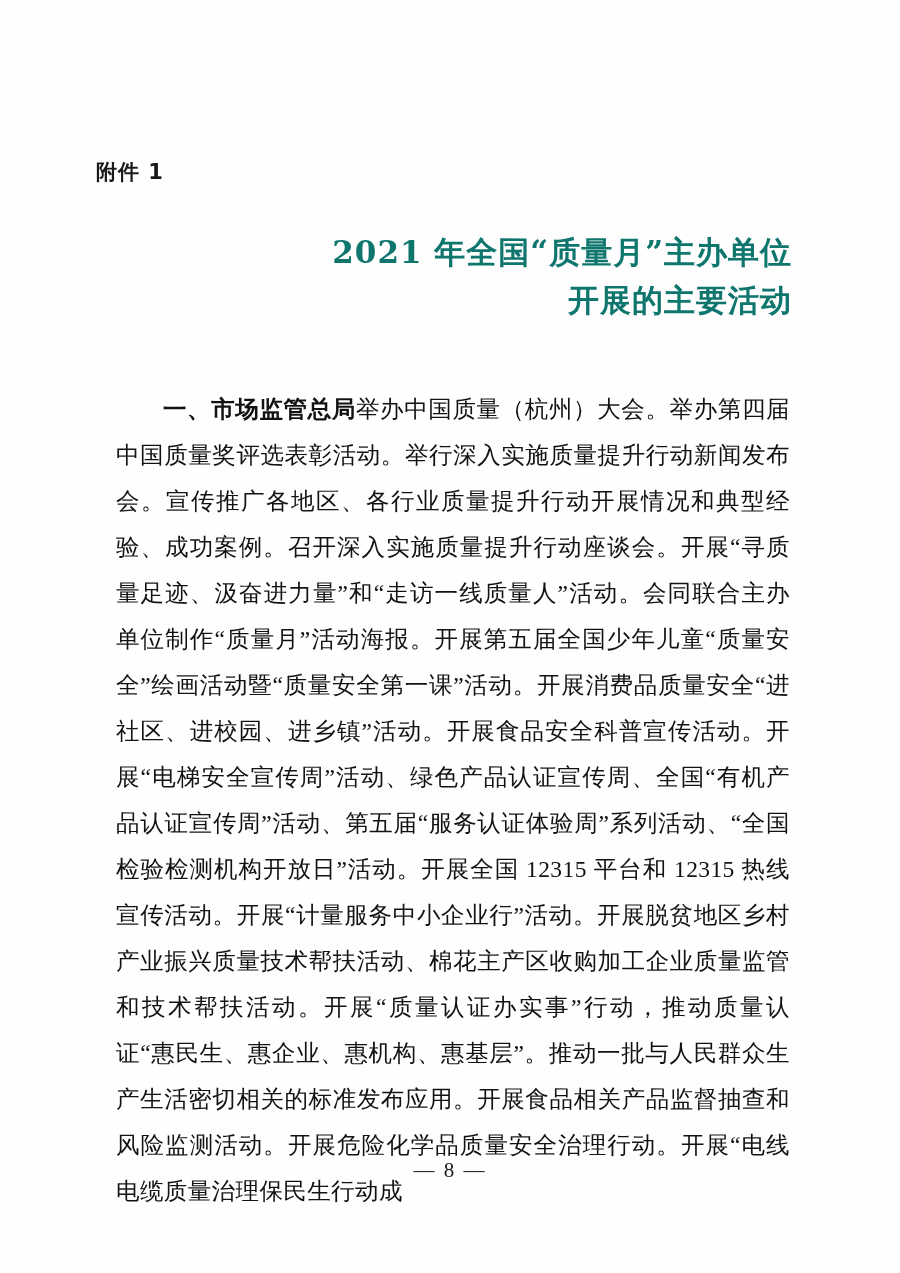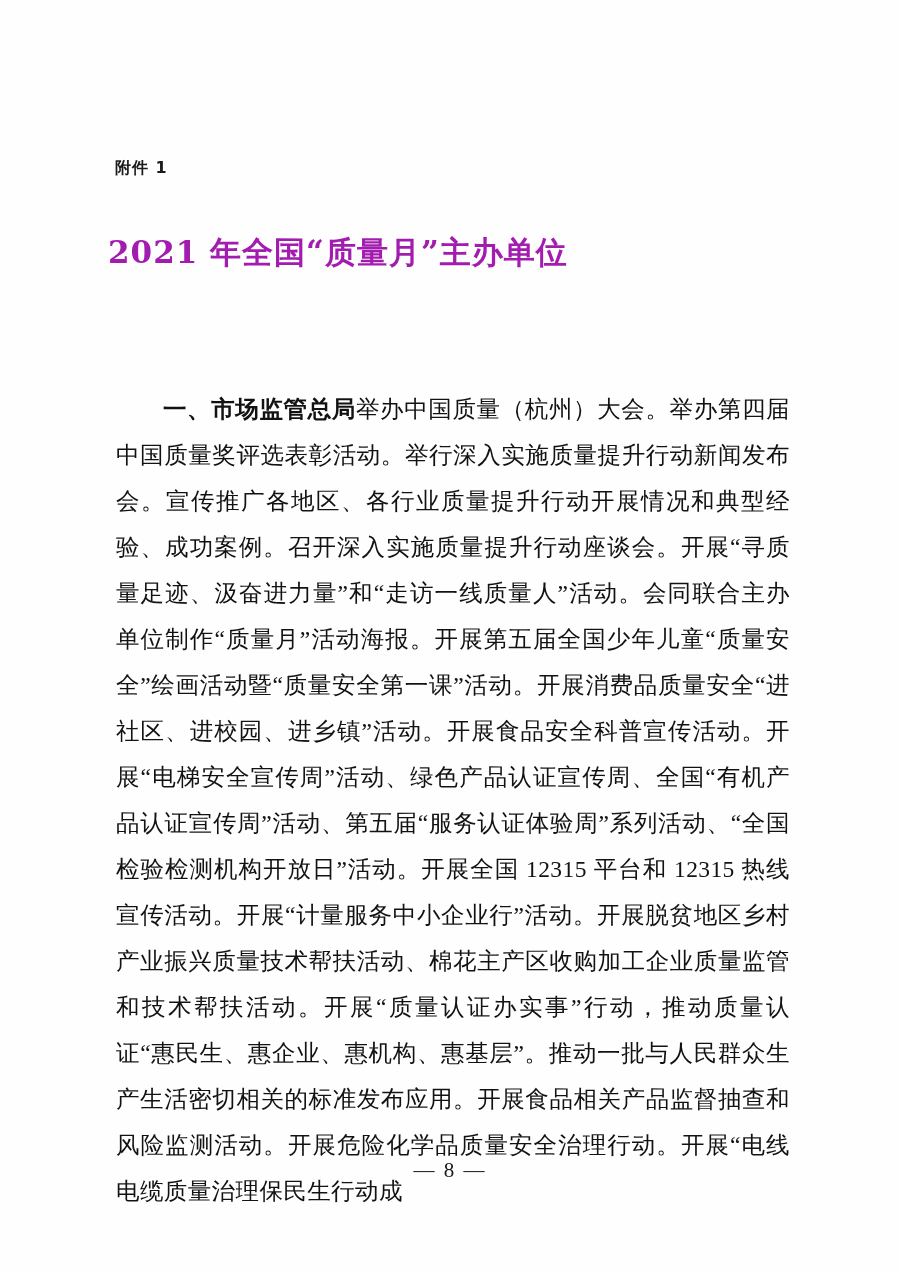--- a/index.html
+++ b/index.html
@@ -17,40 +17,40 @@
   .page {
     position: relative;
     width: 900px;
     height: 1273px;
     box-sizing: border-box;
     padding: 0;
     background: #fefefe;
   }
   .attachment-label {
     position: absolute;
-    left: 115px;
+    left: 96px;
     top: 158px;
     font-family: "DejaVu Sans", "Liberation Sans", sans-serif;
     font-weight: bold;
-    font-size: 16px;
+    font-size: 21px;
     letter-spacing: 1px;
     color: #1a1a1a;
   }
   .doc-title {
     position: absolute;
     left: 108px;
     top: 228px;
     width: 684px;
-    text-align: left;
+    text-align: right;
     font-family: "DejaVu Serif", "Liberation Serif", serif;
     font-weight: bold;
     font-size: 31px;
     line-height: 48px;
     letter-spacing: 1px;
-    color: #a21caf;
+    color: #0f766e;
   }
   .doc-title .line {
     display: block;
     white-space: nowrap;
   }
   .body-text {
     position: absolute;
     left: 108px;
     top: 378px;
     width: 690px;
@@ -90,20 +90,21 @@
 </style>
 </head>
 <body>
 
 <div class="page">
 
   <div class="attachment-label">附件 1</div>
 
   <div class="doc-title">
     <span class="line">2021 年全国“质量月”主办单位</span>
+    <span class="line">开展的主要活动</span>
   </div>
 
   <div class="body-text">
     <p><b class="lead">一、市场监管总局</b><span>举办中国质量（杭州）大会。举办第四届中国质量奖评选表彰活动。举行深入实施质量提升行动新闻发布会。宣传推广各地区、各行业质量提升行动开展情况和典型经验、成功案例。召开深入实施质量提升行动座谈会。开展“寻质量足迹、汲奋进力量”和“走访一线质量人”活动。会同联合主办单位制作“质量月”活动海报。开展第五届全国少年儿童“质量安全”绘画活动暨“质量安全第一课”活动。开展消费品质量安全“进社区、进校园、进乡镇”活动。开展食品安全科普宣传活动。开展“电梯安全宣传周”活动、绿色产品认证宣传周、全国“有机产品认证宣传周”活动、第五届“服务认证体验周”系列活动、“全国检验检测机构开放日”活动。开展全国 12315 平台和 12315 热线宣传活动。开展“计量服务中小企业行”活动。开展脱贫地区乡村产业振兴质量技术帮扶活动、棉花主产区收购加工企业质量监管和技术帮扶活动。开展“质量认证办实事”行动，推动质量认证“惠民生、惠企业、惠机构、惠基层”。推动一批与人民群众生产生活密切相关的标准发布应用。开展食品相关产品监督抽查和风险监测活动。开展危险化学品质量安全治理行动。开展“电线电缆质量治理保民生行动成</span></p>
   </div>
 
   <div class="page-rule"></div>
 
   <div class="page-number">— 8 —</div>
 

